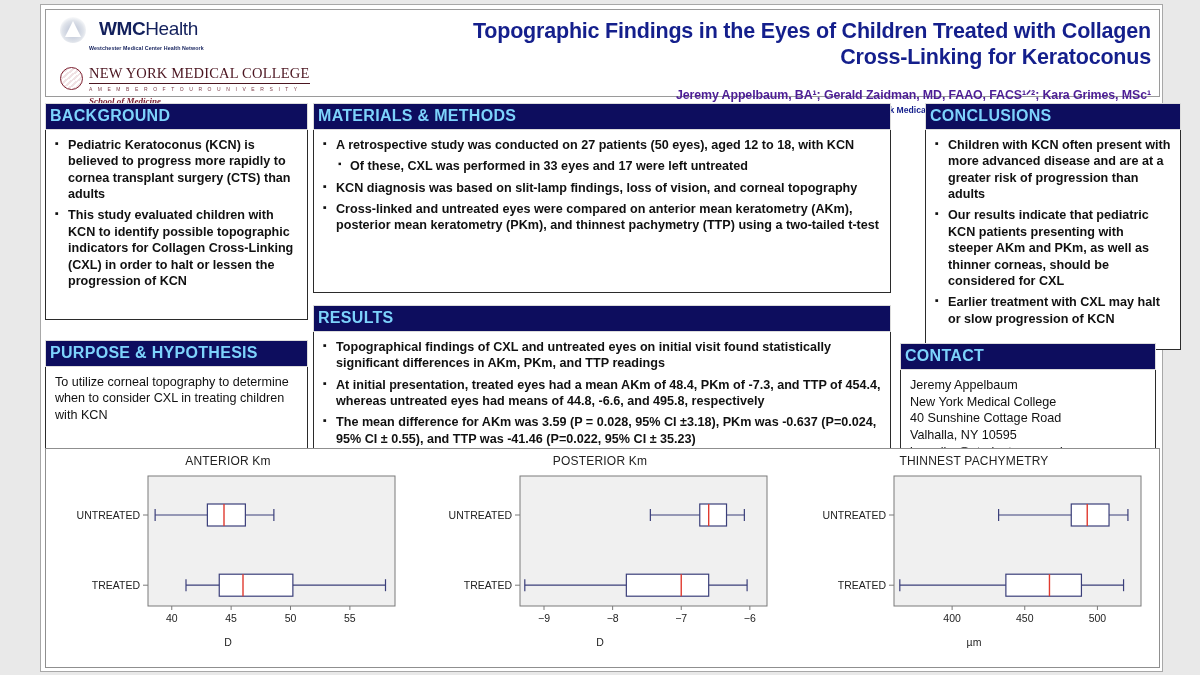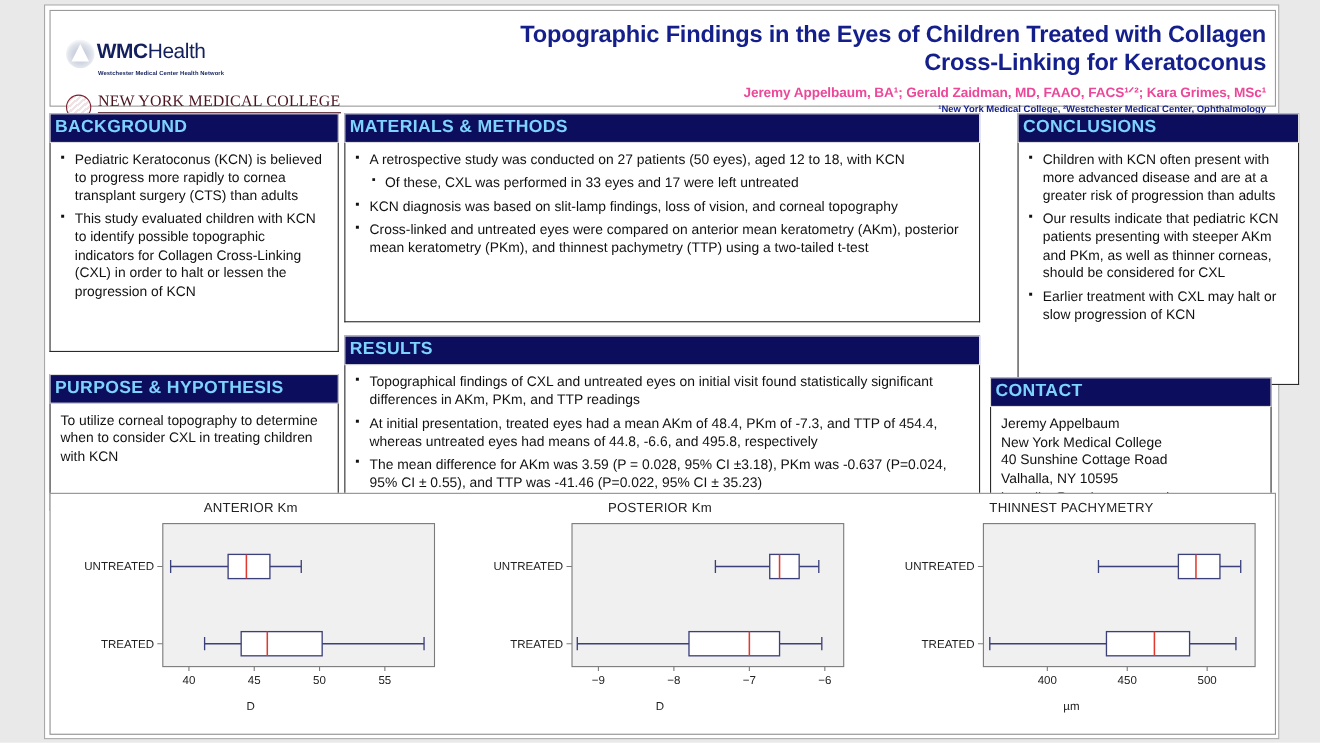--- a/index.html
+++ b/index.html
@@ -19,21 +19,21 @@
   }
 
   
   .header {
     position: absolute; left: 4px; top: 4px;
     width: 1115px; height: 88px;
     border: 1px solid #9a9a9a;
     background: #fff;
   }
   .logos { position: absolute; left: 14px; top: 6px; width: 330px; }
-  .wmc { display: flex; align-items: flex-start; gap: 2px; margin-top: 19px; }
+  .wmc { display: flex; align-items: flex-start; gap: 13px; }
   .wmc-mark {
     width: 26px; height: 26px; margin-top: 1px;
     background: radial-gradient(circle at 50% 55%, #ffffff 18%, #c3cada 19%, #dfe3ea 55%, #ffffff 78%);
     border-radius: 50%;
     position: relative; overflow: hidden;
   }
   .wmc-mark::after {
     content:""; position:absolute; left:50%; top:14%;
     width:0;height:0; transform:translateX(-50%);
     border-left:8px solid transparent; border-right:8px solid transparent;
@@ -56,39 +56,39 @@
     border-bottom: 1px solid #4b1520; padding-bottom: 1px; white-space: nowrap;
   }
   .nymc-t2 { font-size: 5px; color: #7b3a46; letter-spacing: 2.1px; margin-top: 1.5px; white-space: nowrap;}
   .nymc-t3 { font-family:"Liberation Serif",serif; font-size: 9px; color: #7c2030; font-weight: 700; margin-top: 4px; font-style: italic; }
 
   .title-wrap { position: absolute; right: 8px; top: 8px; width: 768px; text-align: right; }
   .p-title {
     font-size: 21.5px; font-weight: 700; color: #141f8c;
     line-height: 1.22; letter-spacing: -0.2px;
   }
-  .p-authors { font-size: 12.4px; font-weight: 700; color: #ec4899; margin-top: 6px; letter-spacing: -0.1px;}
+  .p-authors { font-size: 12.4px; font-weight: 700; color: #4c1d95; margin-top: 17px; letter-spacing: -0.1px;}
   .p-affil   { font-size: 8.6px; font-weight: 700; color: #141f8c; margin-top: 3px; }
 
   
   .sec { position: absolute; }
   .sec-hd {
     background: #0d0d5e; color: #7dd3fc;
     font-size: 16px; font-weight: 700; letter-spacing: .3px;
     text-align: left; padding: 3px 4px 4px;
     border: 1px solid #dcdcdc;
   }
   .sec-bd {
     border: 1px solid #2b2b2b; border-top: none;
     background: #fff; padding: 7px 9px 8px;
     font-size: 12.6px; color: #111; line-height: 1.3;
   }
   ul.bul { list-style: none; margin: 0; padding: 0; }
   ul.bul > li {
-    position: relative; padding-left: 13px; margin-bottom: 5px;
+    position: relative; padding-left: 13px; margin-bottom: 5px; font-weight: bold;
   }
   ul.bul > li::before {
     content: "\25AA"; position: absolute; left: 0; top: -1px; font-size: 11px; color: #111;
   }
   ul.sub { list-style: none; margin: 5px 0 0 0; padding: 0; }
   ul.sub > li { position: relative; padding-left: 14px; }
   ul.sub > li::before { content: "\25AA"; position: absolute; left: 2px; top: -1px; font-size: 10px; }
   .plain { margin: 0; }
 
   

